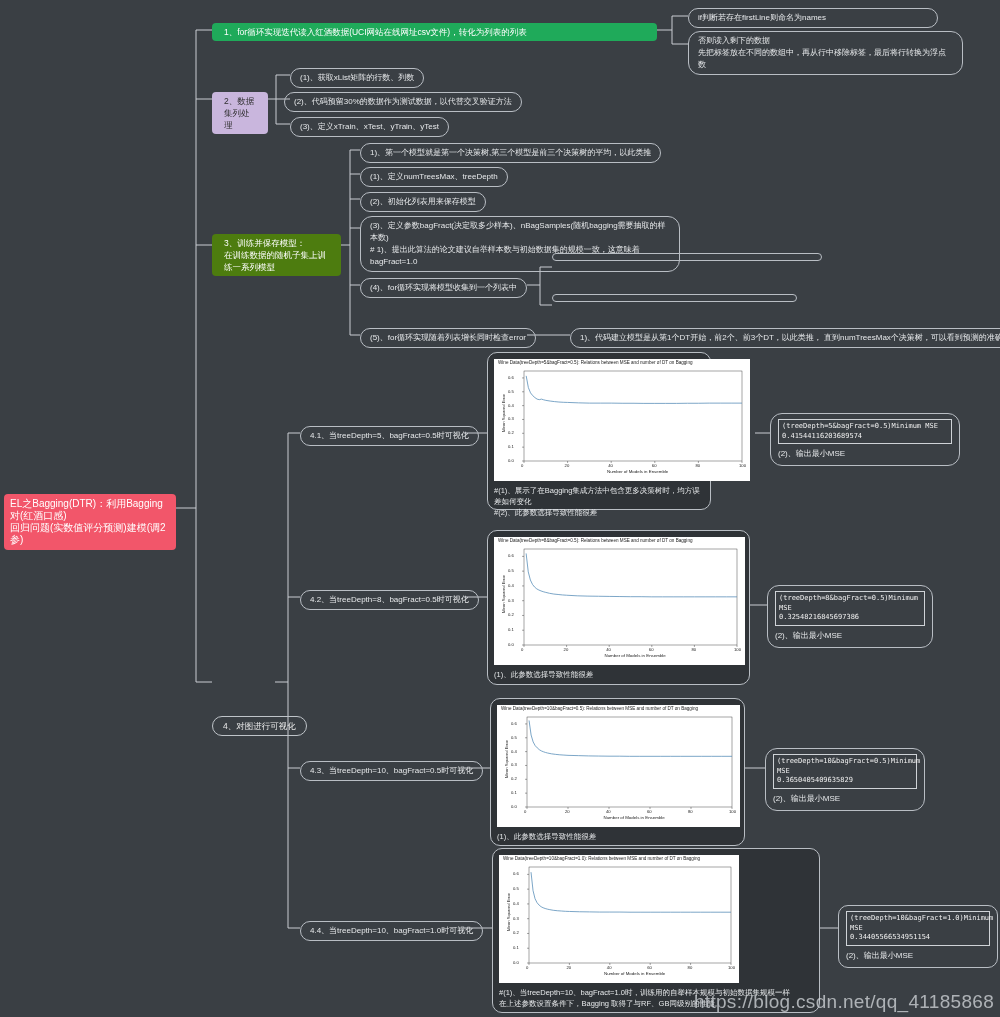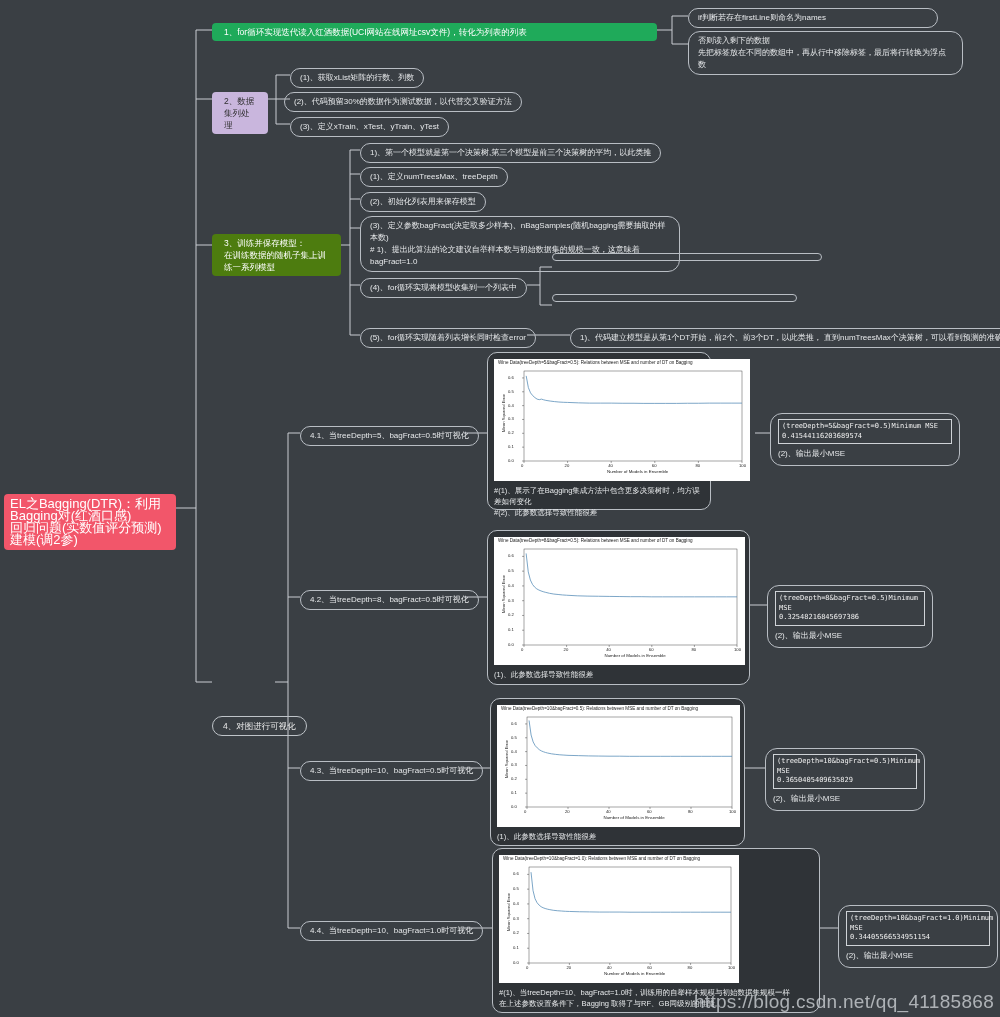--- a/index.html
+++ b/index.html
@@ -11,21 +11,21 @@
   }
   #canvas{position:absolute;inset:0;}
   svg.links{position:absolute;left:0;top:0;width:1000px;height:1017px;pointer-events:none;}
   svg.links path,svg.links line{stroke:#c9cdd2;stroke-width:1;fill:none;}
 
   .node{position:absolute;box-sizing:border-box;}
 
   
   .root{
     background:#f2566a;border-radius:4px;color:#fff;
-    font-size:13px;line-height:12px;padding:4px 6px;
+    font-size:10px;line-height:12px;padding:4px 6px;
     letter-spacing:0px;
   }
   
   .l1{border-radius:4px;font-size:8.5px;line-height:12px;padding:3px 12px;color:#fff;}
   .l1.green{background:#1faa5a;}
   .l1.purple{background:#c9b6dd;color:#2f2f2f;}
   .l1.blue{background:#4d7c0f;}
   .l1.plain{background:transparent;color:#e8e8e8;border:1px solid #bfc4c9;border-radius:999px;padding:3px 10px;}
 
   
@@ -386,20 +386,20 @@
         <div class="tick" style="left: 14px; top: 90.2308px;">0.1</div>
         <div class="tick" style="left: 14px; top: 75.4615px;">0.2</div>
         <div class="tick" style="left: 14px; top: 60.6923px;">0.3</div>
         <div class="tick" style="left: 14px; top: 45.9231px;">0.4</div>
         <div class="tick" style="left: 14px; top: 31.1538px;">0.5</div>
         <div class="tick" style="left: 14px; top: 16.3846px;">0.6</div>
       </div>
     <div class="caption">#(1)、当treeDepth=10、bagFract=1.0时，训练用的自举样本规模与初始数据集规模一样
 在上述参数设置条件下，Bagging 取得了与RF、GB同级别的性能。</div>
   </div>
-  <div class="resultcard node" style="left:838px;top:905px;width:160px;">
+  <div class="resultcard node" style="left:838px;top:905px;width:160px;border-radius:10px;">
     <div class="mono">(treeDepth=10&amp;bagFract=1.0)Minimum MSE
 0.34405566534951154</div>
     <div class="resultsub">(2)、输出最小MSE</div>
   </div>
 
   <div class="watermark">https://blog.csdn.net/qq_41185868</div>
 </div>
 
 </body></html>

